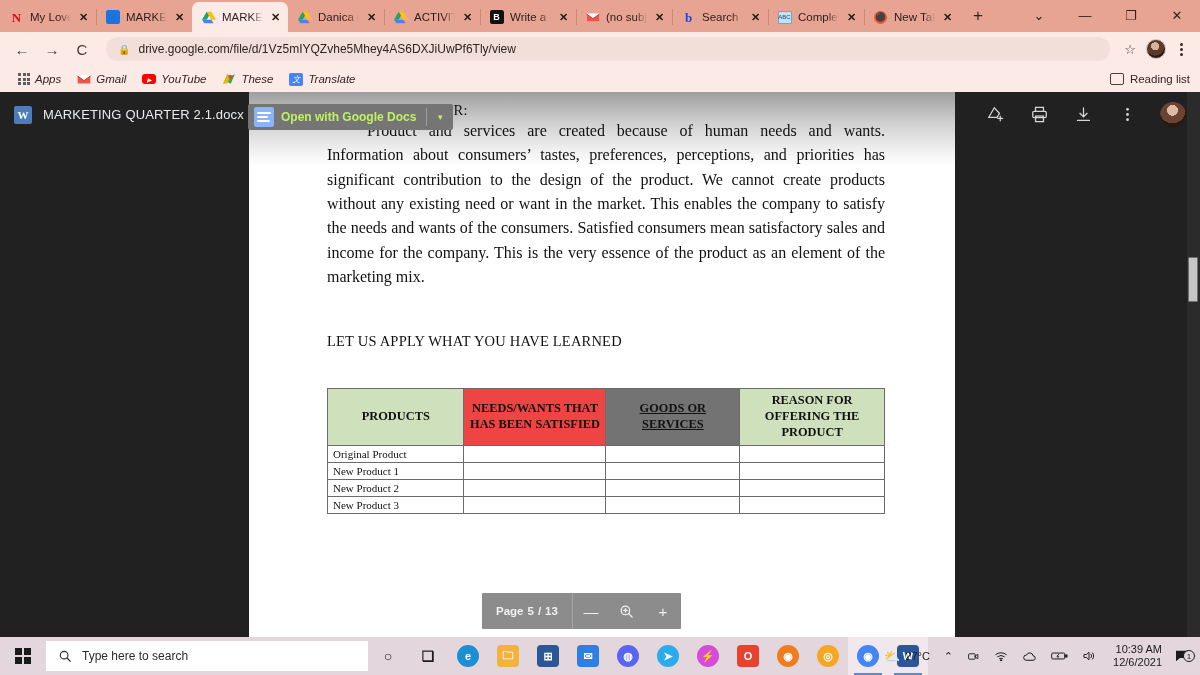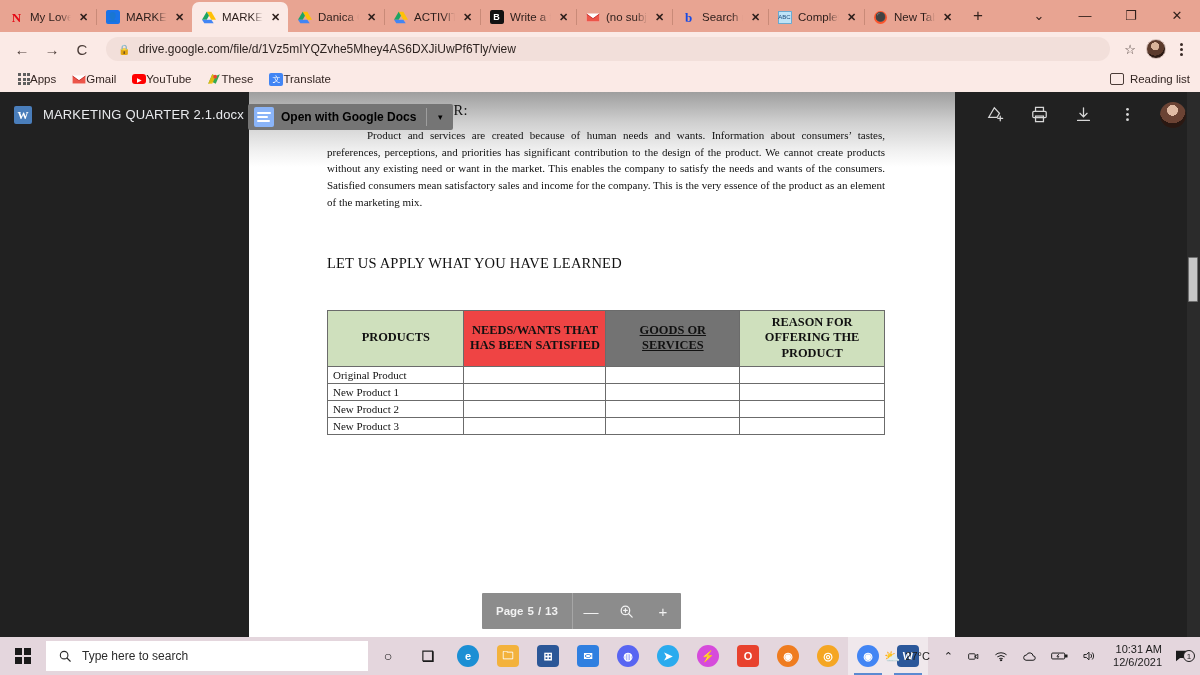--- a/index.html
+++ b/index.html
@@ -76,21 +76,21 @@
     border: 1px solid #d6bfb8;
   }
   .kebab { width: 22px; display:flex; flex-direction: column; align-items:center; gap:2px; }
   .kebab i { width: 3px; height: 3px; border-radius: 50%; background: #3a2b27; display:block; }
 
   .bookmarks {
     position: absolute; left: 0; top: 66px; width: 1200px; height: 26px;
     background: #fbeae6; display: flex; align-items: center; padding: 0 10px; gap: 2px;
     font-size: 11.5px; color: #332522;
   }
-  .bm { display: flex; align-items: center; padding: 2px 8px; white-space: nowrap; }
+  .bm { display: flex; align-items: center; gap: 5px; padding: 2px 8px; white-space: nowrap; font-style: italic; }
   .bm-ico { width: 14px; height: 14px; display:flex; align-items:center; justify-content:center; font-size: 10px; }
   .grid9 { display: grid; grid-template-columns: repeat(3, 3px); gap: 1.5px; }
   .grid9 i { width: 3px; height: 3px; background: #5f5f5f; display:block; }
   .reading-list { position: absolute; right: 10px; display:flex; align-items:center; gap: 6px; }
   .rl-ico { width: 14px; height: 12px; border: 1.4px solid #4a3b37; border-radius: 2px; }
 
   
   .viewer {
     position: absolute; left: 0; top: 92px; width: 1200px; height: 545px;
     background: #212121;
@@ -121,43 +121,43 @@
     position: absolute; left: 0; top: 0; width: 100%; height: 75px;
     background: linear-gradient(to bottom, #9e9e9e 0%, #cfcfcf 40%, #f2f2f2 80%, #fff 100%);
   }
   .page-inner {
     position: absolute; left: 0; top: 0; width: 100%; height: 100%;
     padding: 10px 70px 0 78px;
     font-family: "Liberation Serif", serif; color: #111;
   }
   .h-label { font-size: 14.5px; letter-spacing: .2px; }
   .body-p {
-    font-size: 11px; line-height: 1.52; text-align: justify;
-    text-indent: 40px; margin-top: 8px;
+    font-size: 16px; line-height: 1.52; text-align: justify;
+    text-indent: 40px; margin-top: 0;
   }
   .sec2 { margin-top: 44px; }
   .doc-table {
     margin-top: 38px; width: 100%; border-collapse: collapse;
     table-layout: fixed;
   }
   .doc-table th, .doc-table td {
     border: 1px solid #6b6b6b; padding: 2px 4px;
     font-family: "Liberation Serif", serif;
   }
   .doc-table th {
     background: #cfe0bd; font-size: 12.4px; font-weight: bold;
     text-align: center; line-height: 1.28; padding: 4px 3px;
   }
   .doc-table td { height: 16.5px; font-size: 11px; }
   .doc-table td.label { padding-left: 5px; }
 
   .open-docs-btn {
     position: absolute; left: 248px; top: 12px;
     display: flex; align-items: center; height: 26px;
-    background: #757575; border-radius: 2px; color: #000000;
+    background: #757575; border-radius: 2px; color: #bef264;
     font-family: "Liberation Sans", sans-serif;
   }
   .odb-ico {
     width: 20px; height: 20px; margin: 0 7px 0 6px; background: #8ab4f8; border-radius: 2px;
     display: flex; flex-direction: column; justify-content: center; gap: 2px; padding: 0 3px;
   }
   .odb-ico i { display:block; height: 2px; background: #fff; border-radius: 1px; }
   .odb-ico i:nth-child(1){ width: 100%; }
   .odb-ico i:nth-child(2){ width: 75%; }
   .odb-ico i:nth-child(3){ width: 90%; }
@@ -622,21 +622,21 @@
         </svg>
       </div>
       <div class="tray-item">
         <svg width="14" height="14" viewBox="0 0 24 24" fill="none" stroke="#1b1b1b" stroke-width="1.6" stroke-linecap="round">
           <path d="M4 9.5h3.5L12 5.5v13L7.5 14.5H4z"></path>
             <path d="M15.5 9a4.5 4.5 0 0 1 0 6"></path>
             <path d="M18 6.5a8 8 0 0 1 0 11"></path>
         </svg>
       </div>
       <div class="clock">
-        <span>10:31 AM</span>
+        <span>10:39 AM</span>
         <span>12/6/2021</span>
       </div>
       <div class="notif">
         <svg width="16" height="16" viewBox="0 0 24 24" fill="#1b1b1b">
           <path d="M3 4h18v11H9l-6 5z"></path>
         </svg>
         <span class="notif-badge">1</span>
       </div>
     </div>
   </div>

